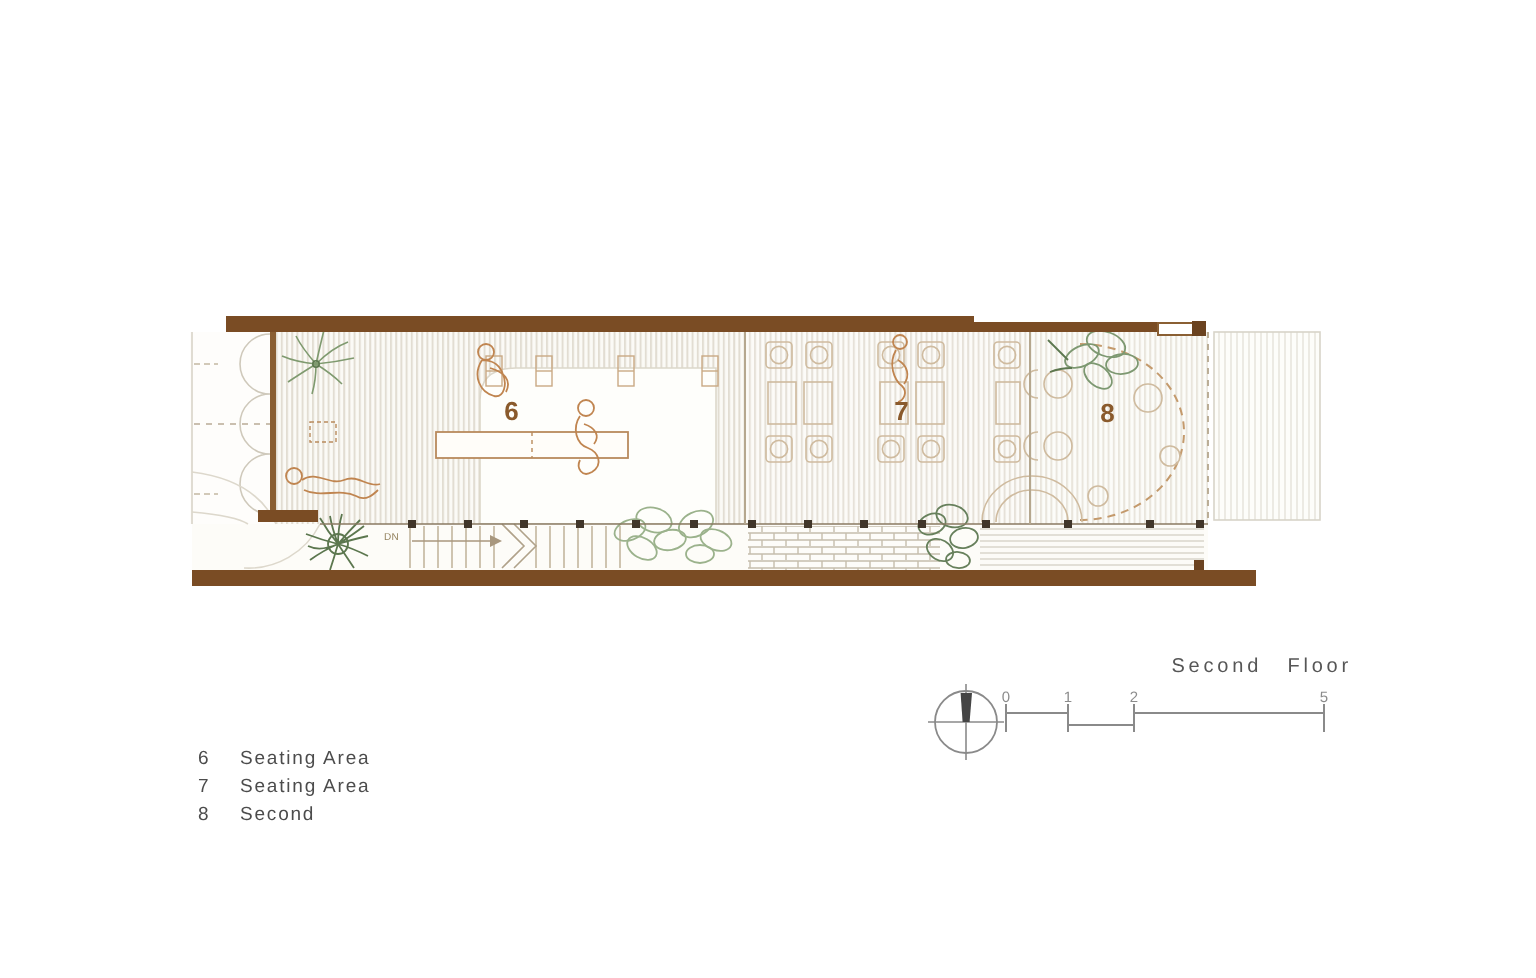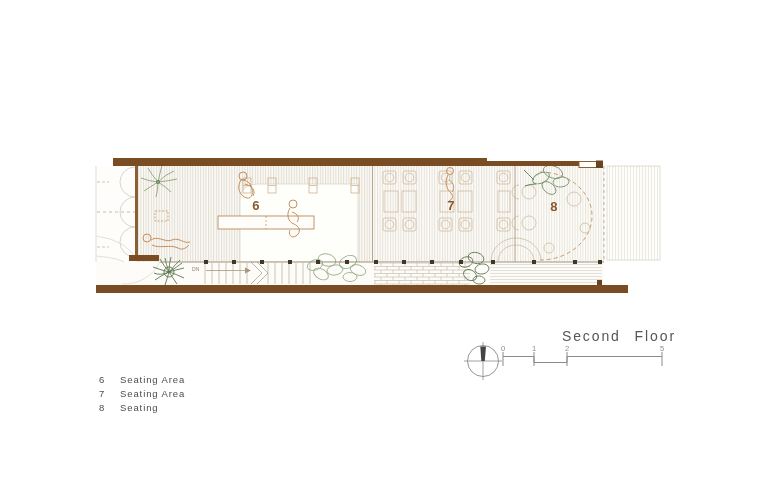--- a/index.html
+++ b/index.html
@@ -4,21 +4,21 @@
 <style>
   html,body{margin:0;padding:0;background:#ffffff;}
   .canvas{position:relative;width:768px;height:489px;background:#ffffff;overflow:hidden;
           font-family:"Liberation Sans",sans-serif;}
   .plan-svg{position:absolute;left:0;top:0;}
   .room-num{position:absolute;font-size:13px;font-weight:bold;color:#8a5a2c;letter-spacing:.5px;width:16px;text-align:center;}
   .rn6{left:248px;top:198px;}
   .rn7{left:443px;top:198px;}
   .rn8{left:546px;top:199px;}
   .dn-label{position:absolute;left:192px;top:265.5px;font-size:5px;color:#94835f;letter-spacing:.2px;}
-  .sheet-title{position:absolute;right:92px;top:328px;font-size:14px;color:#565656;
+  .sheet-title{position:absolute;right:92px;top:328px;font-size:10px;color:#565656;
                letter-spacing:1.9px;word-spacing:8px;text-align:right;}
   .legend{position:absolute;left:99px;top:375px;font-size:9.5px;color:#4c4c4c;letter-spacing:.9px;}
   .legend-row{display:flex;margin-bottom:4px;line-height:10px;}
   .legend-num{width:21px;}
   .scale-num{position:absolute;font-size:7.5px;color:#8c8c8c;transform:translateX(-50%);}
   .sn0{left:503px;top:344px;} .sn1{left:534px;top:344px;}
   .sn2{left:567px;top:344px;} .sn5{left:662px;top:344px;}
 </style>
 </head>
 <body>
@@ -256,17 +256,17 @@
     <div class="legend-row">
       <span class="legend-num">6</span>
       <span>Seating Area</span>
     </div>
     <div class="legend-row">
       <span class="legend-num">7</span>
       <span>Seating Area</span>
     </div>
     <div class="legend-row">
       <span class="legend-num">8</span>
-      <span>Seating</span>
+      <span>Second</span>
     </div>
   </div>
 
 </div>
 
 </body></html>

